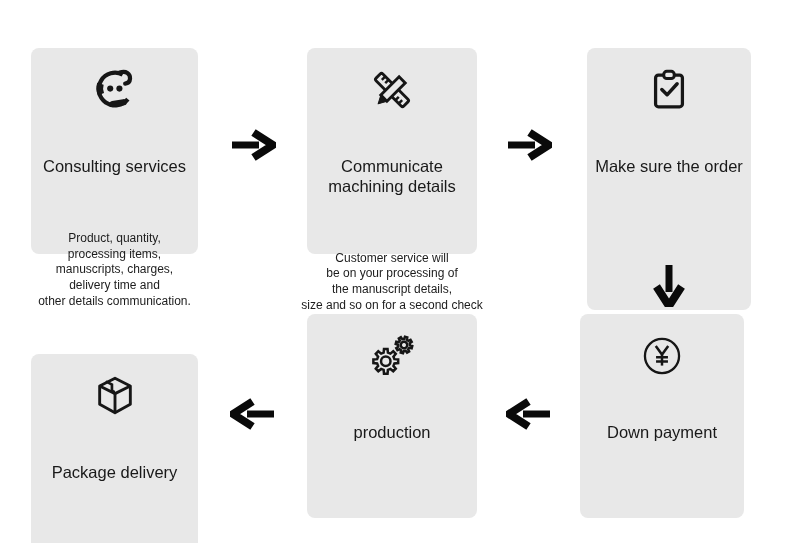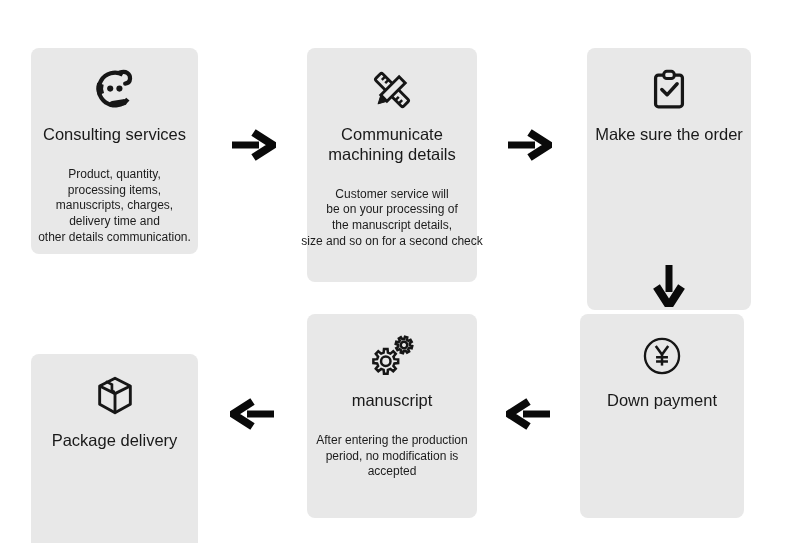--- a/index.html
+++ b/index.html
@@ -1,21 +1,21 @@
 <!DOCTYPE html>
 <html><head>
 <meta charset="utf-8">
 <style>
   html,body{margin:0;padding:0;background:#ffffff;}
   .stage{position:relative;width:790px;height:543px;background:#ffffff;overflow:hidden;
          font-family:"Liberation Sans",sans-serif;color:#1b1b1b;}
   .card{position:absolute;background:#e8e8e8;border-radius:8px;
-        display:flex;flex-direction:column;align-items:center;}
+        display:flex;flex-direction:column;align-items:center;gap:32px;}
   .c1{left:31px;top:48px;width:167px;height:206px;}
-  .c2{left:307px;top:48px;width:170px;height:234px;}
+  .c2{left:307px;top:48px;width:170px;height:206px;}
   .c3{left:587px;top:48px;width:164px;height:262px;}
   .c4{left:580px;top:314px;width:164px;height:204px;}
   .c5{left:307px;top:314px;width:170px;height:204px;}
   .c6{left:31px;top:314px;width:167px;height:204px;margin-top:40px;}
   .icon{margin-top:19px;width:46px;height:46px;flex:0 0 auto;}
   .title{margin-top:12px;font-size:16.5px;line-height:1.2;text-align:center;white-space:pre;color:#191919;}
   .desc{margin-top:22px;font-size:12px;line-height:1.32;text-align:center;white-space:pre;color:#1c1c1c;}
   .arrow{position:absolute;}
   .a1{left:230px;top:129px;}
   .a2{left:506px;top:129px;}
@@ -88,24 +88,21 @@
     <svg class="icon" viewBox="0 0 48 48">
       <g transform="translate(17.5,29.5) scale(0.93)">
         <path class="ln" stroke-width="2.8" d="M 9.7 -2.4 L 13.9 -2 L 13.9 2 L 9.7 2.4 L 8.6 5.2 L 11.2 8.4 L 8.4 11.2 L 5.2 8.6 L 2.4 9.7 L 2 13.9 L -2 13.9 L -2.4 9.7 L -5.2 8.6 L -8.4 11.2 L -11.2 8.4 L -8.6 5.2 L -9.7 2.4 L -13.9 2 L -13.9 -2 L -9.7 -2.4 L -8.6 -5.2 L -11.2 -8.4 L -8.4 -11.2 L -5.2 -8.6 L -2.4 -9.7 L -2 -13.9 L 2 -13.9 L 2.4 -9.7 L 5.2 -8.6 L 8.4 -11.2 L 11.2 -8.4 L 8.6 -5.2 Z"></path>
         <circle class="ln" r="5.3" stroke-width="2.8"></circle>
       </g>
       <g transform="translate(36.5,12.5) scale(0.62) rotate(15)">
         <path class="ln" stroke-width="4.2" d="M 9.7 -2.4 L 13.9 -2 L 13.9 2 L 9.7 2.4 L 8.6 5.2 L 11.2 8.4 L 8.4 11.2 L 5.2 8.6 L 2.4 9.7 L 2 13.9 L -2 13.9 L -2.4 9.7 L -5.2 8.6 L -8.4 11.2 L -11.2 8.4 L -8.6 5.2 L -9.7 2.4 L -13.9 2 L -13.9 -2 L -9.7 -2.4 L -8.6 -5.2 L -11.2 -8.4 L -8.4 -11.2 L -5.2 -8.6 L -2.4 -9.7 L -2 -13.9 L 2 -13.9 L 2.4 -9.7 L 5.2 -8.6 L 8.4 -11.2 L 11.2 -8.4 L 8.6 -5.2 Z"></path>
         <circle class="ln" r="5.5" stroke-width="4.2"></circle>
       </g>
     </svg>
-    <div class="title">manuscript</div>
-    <div class="desc">After entering the production
-period, no modification is
-accepted</div>
+    <div class="title">production</div>
   </div>
 
   <div class="card c6">
     <svg class="icon" viewBox="0 0 48 48">
       <path class="ln" d="M 24 5.5 L 40 13.5 L 40 32.5 L 24 41.5 L 8 32.5 L 8 13.5 Z" stroke-width="3" stroke-linejoin="round"></path>
       <path class="ln" d="M 8 13.5 L 24 21.5 L 40 13.5" stroke-width="3" stroke-linejoin="round"></path>
       <path class="ln" d="M 24 21.5 L 24 41" stroke-width="3"></path>
       <path class="ln" d="M 15.5 9.3 L 20.8 12 L 20.8 17.2 Q 20.8 19.2 22.8 19.4" stroke-width="2.8" stroke-linecap="round"></path>
     </svg>
     <div class="title">Package delivery</div>

